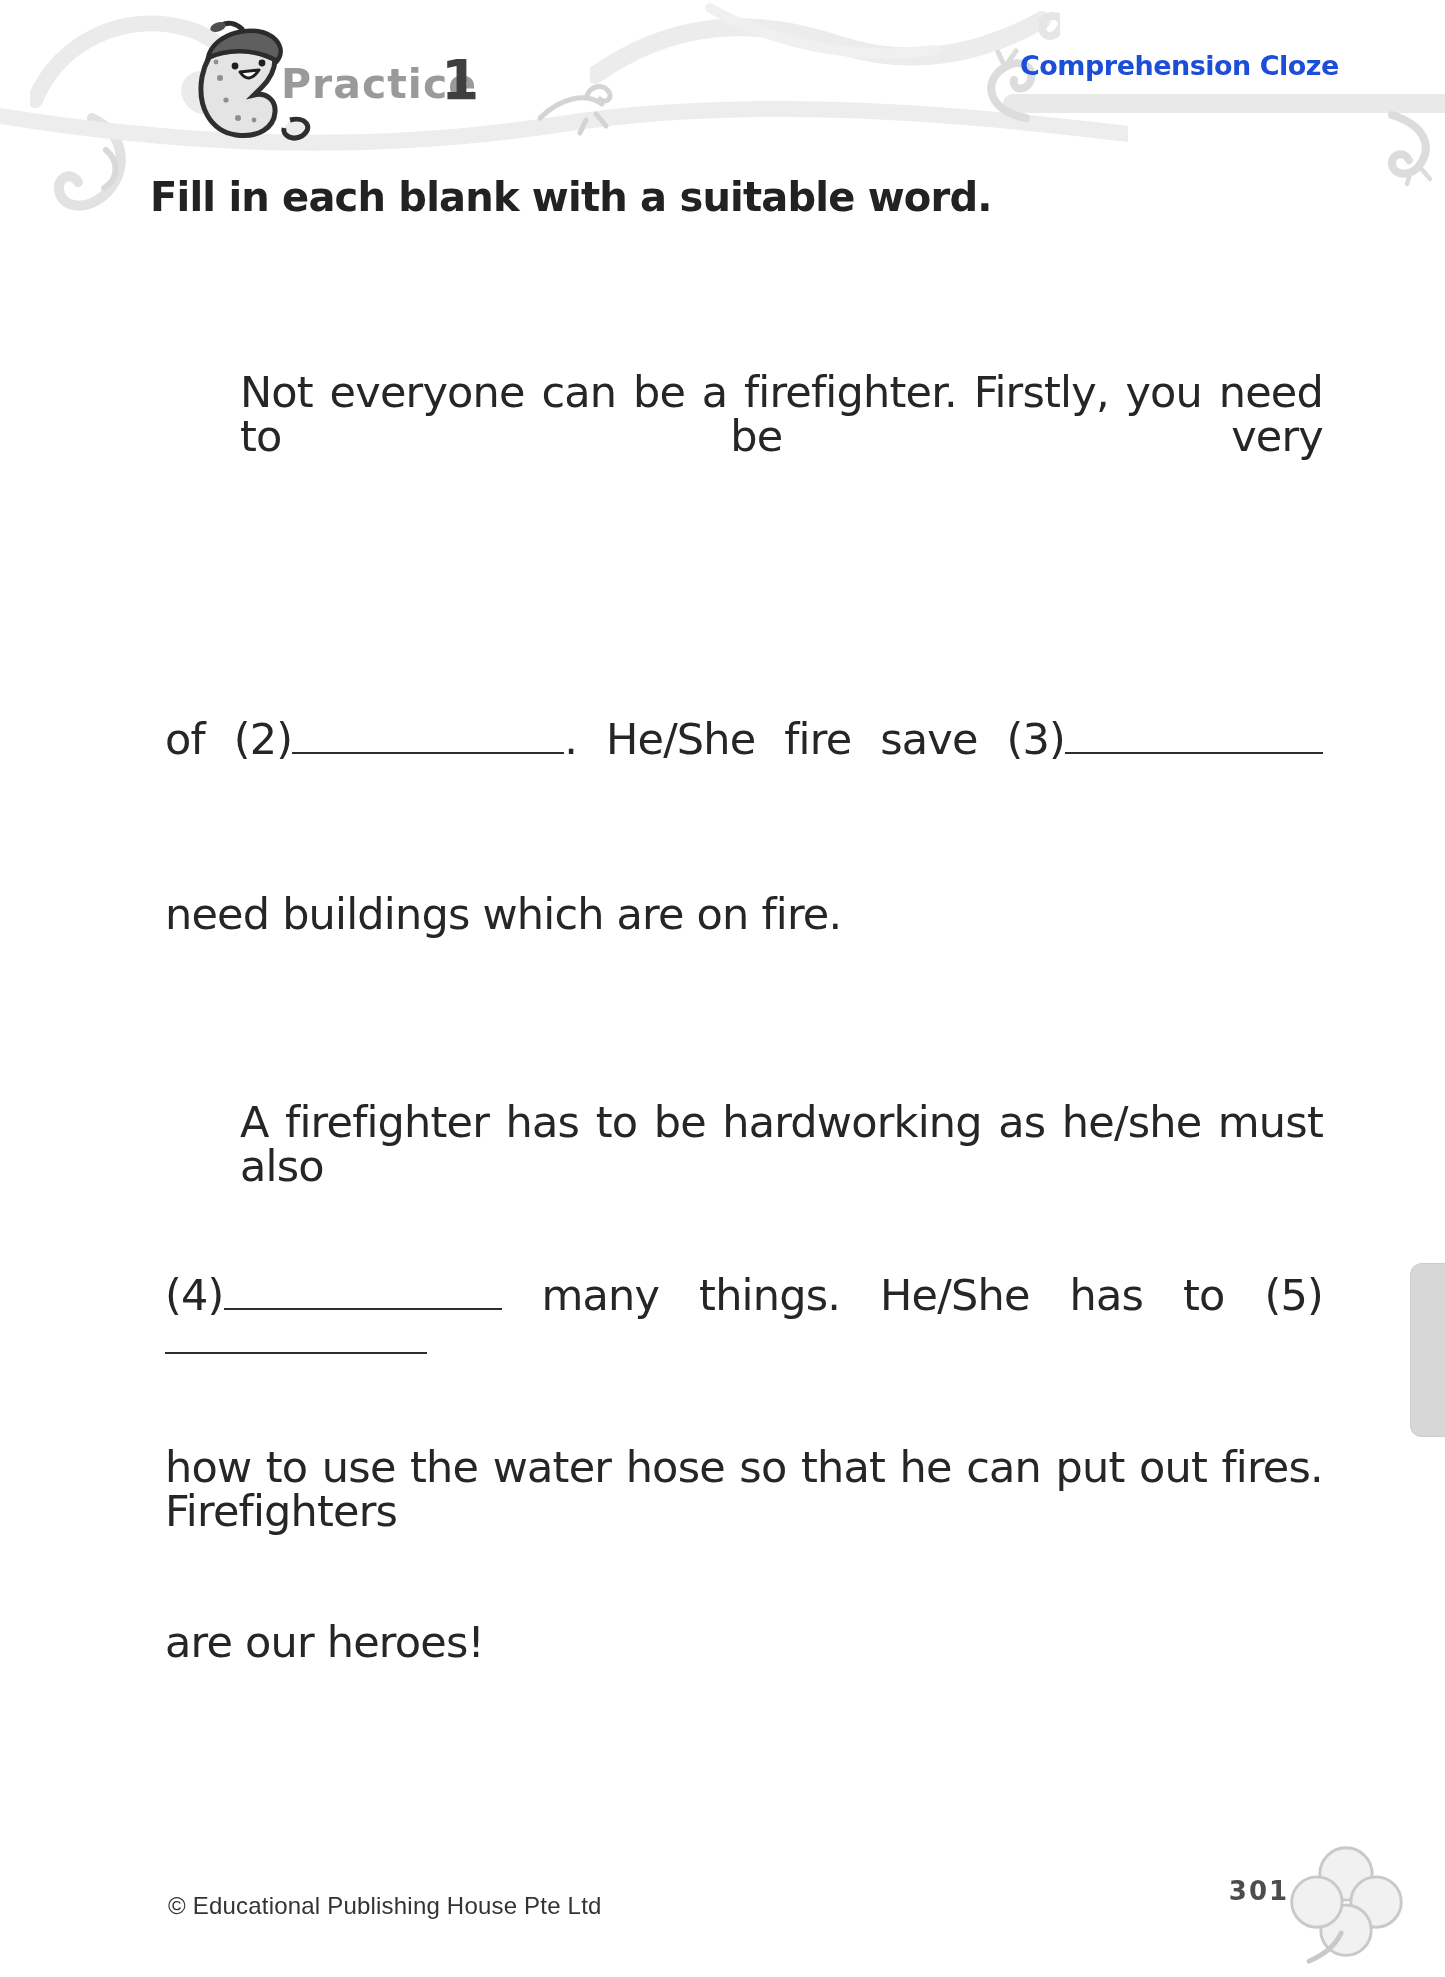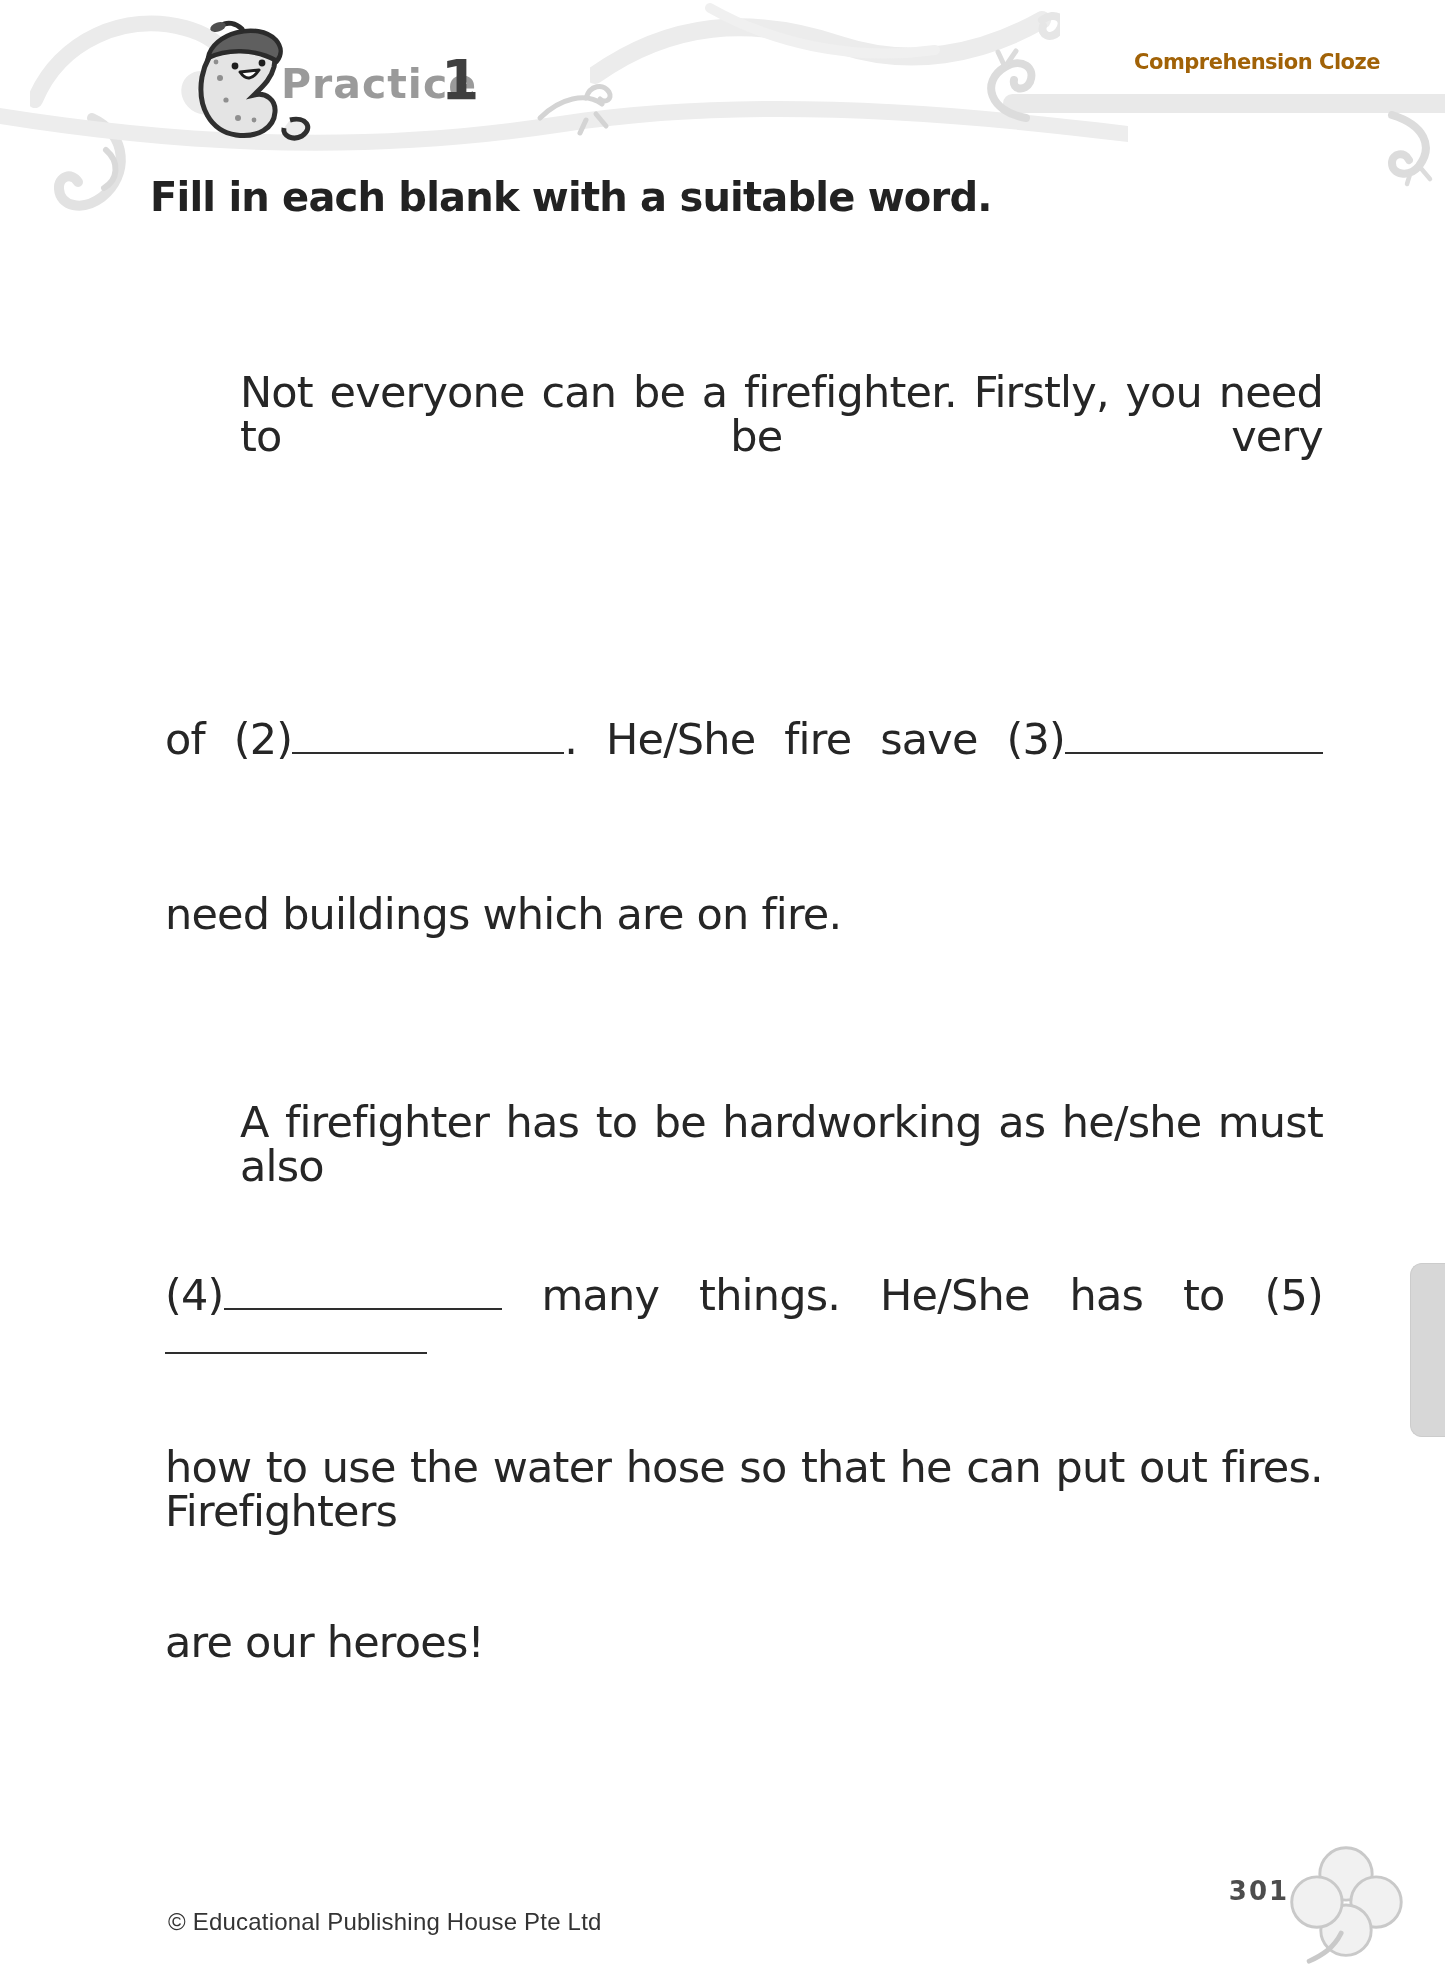--- a/index.html
+++ b/index.html
@@ -18,22 +18,22 @@
   .practice-label{
     position:absolute;left:281px;top:60px;
     font-size:41px;font-weight:bold;color:#9a9a9a;letter-spacing:1px;text-align:center;
   }
   .practice-number{
     position:absolute;left:441px;top:48px;
     font-size:55px;font-weight:bold;color:#3f3f3f;
   }
   .section-title{
     position:absolute;left:1020px;top:50px;width:360px;
-    text-align:right;
-    font-size:21px;font-weight:bold;color:#a16207;letter-spacing:-0.5px;
+    text-align:left;
+    font-size:27px;font-weight:bold;color:#1d4ed8;letter-spacing:-0.5px;
   }
   .header-bar{
     position:absolute;left:1003px;top:94px;width:442px;height:19px;
     background:#e9e9e9;border-radius:10px 0 0 10px;
   }
 
   
   .instruction{
     position:absolute;left:150px;top:174px;
     font-size:40px;font-weight:bold;color:#222;letter-spacing:-0.8px;
@@ -58,21 +58,21 @@
   .side-tab{
     position:absolute;left:1410px;top:1263px;width:45px;height:172px;
     background:#d7d7d7;border:1px solid #cccccc;border-right:none;
     border-radius:12px 0 0 12px;
   }
 
   
   .copyright{
     position:absolute;left:168px;top:1892px;
     font-family:"Liberation Sans",sans-serif;
-    font-size:24px;color:#333;letter-spacing:0.2px;margin-top:16px;
+    font-size:24px;color:#333;letter-spacing:0.2px;
   }
   .page-number{
     position:absolute;left:1221px;top:1876px;width:76px;
     text-align:center;
     font-size:26px;font-weight:bold;color:#4d4d4d;letter-spacing:2px;
   }
 </style>
 </head>
 <body>
 

